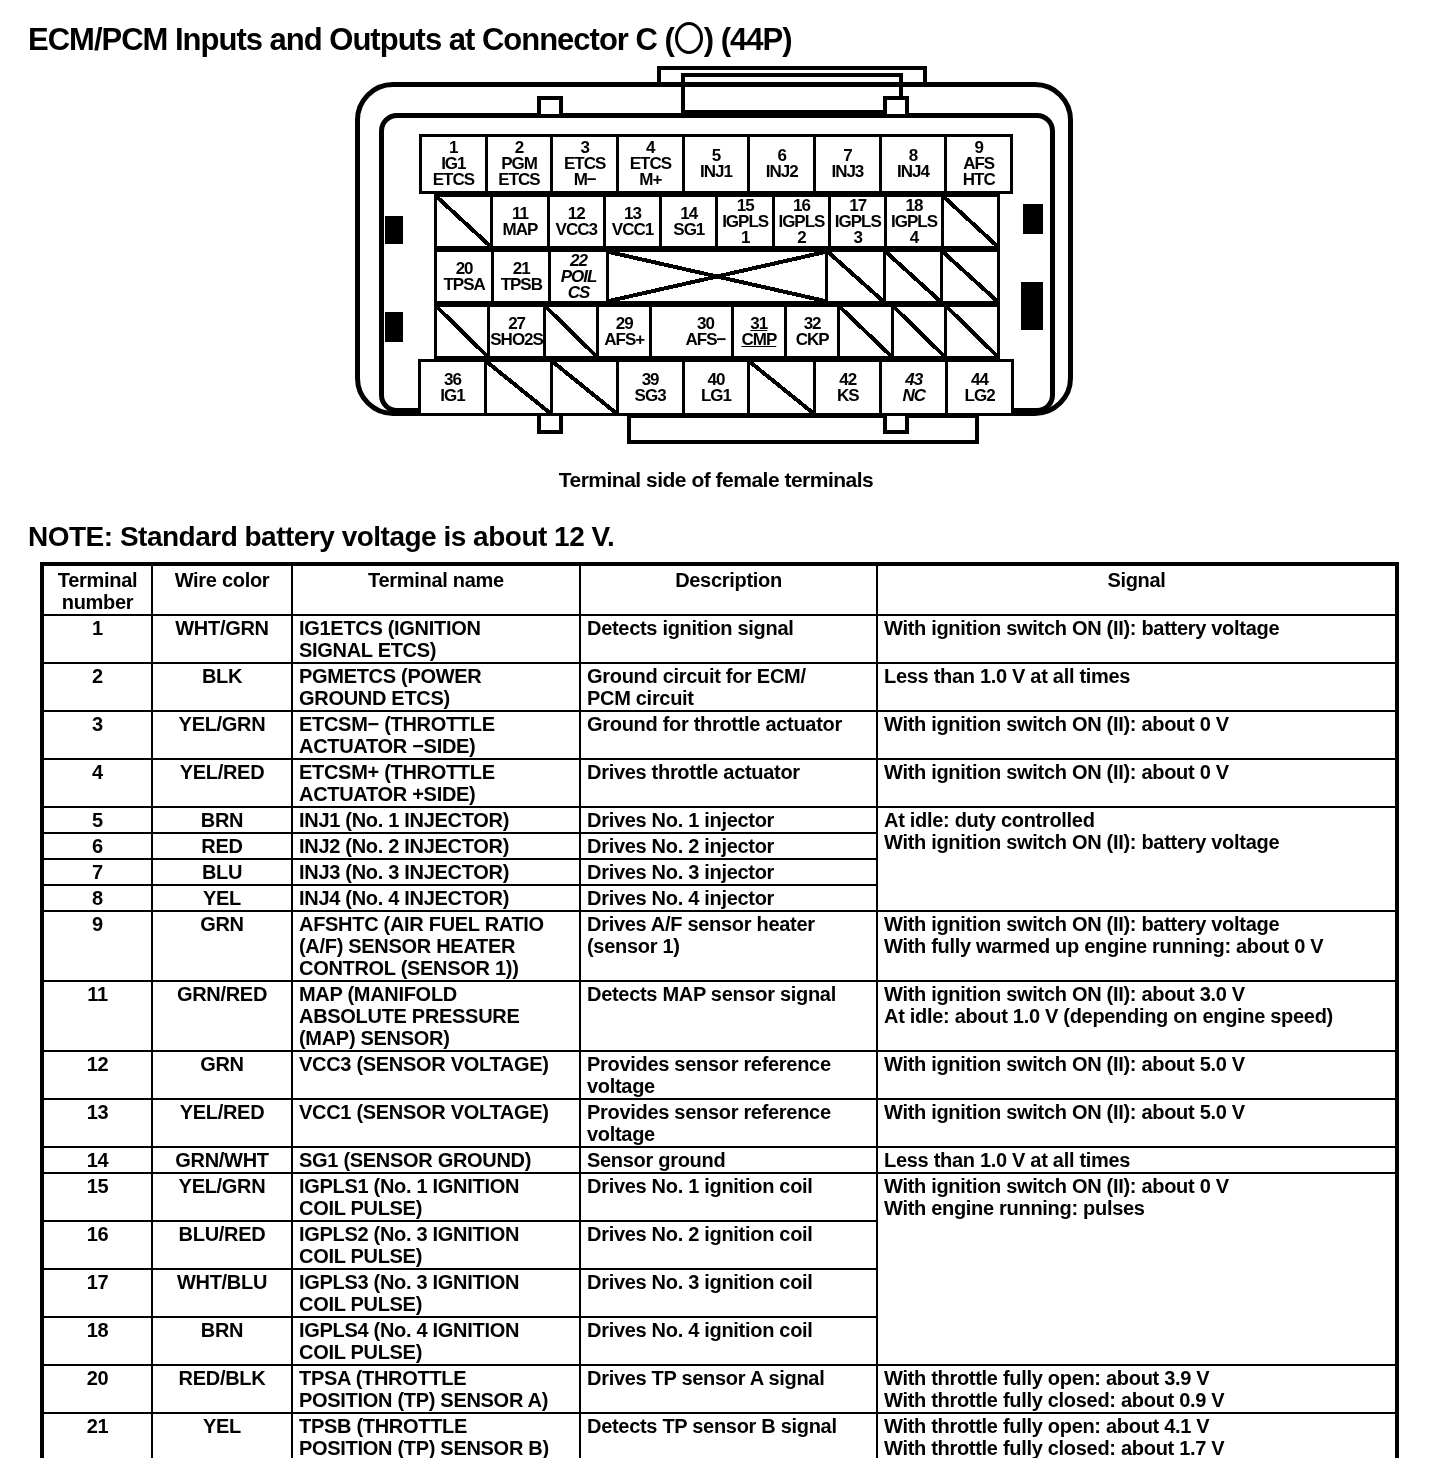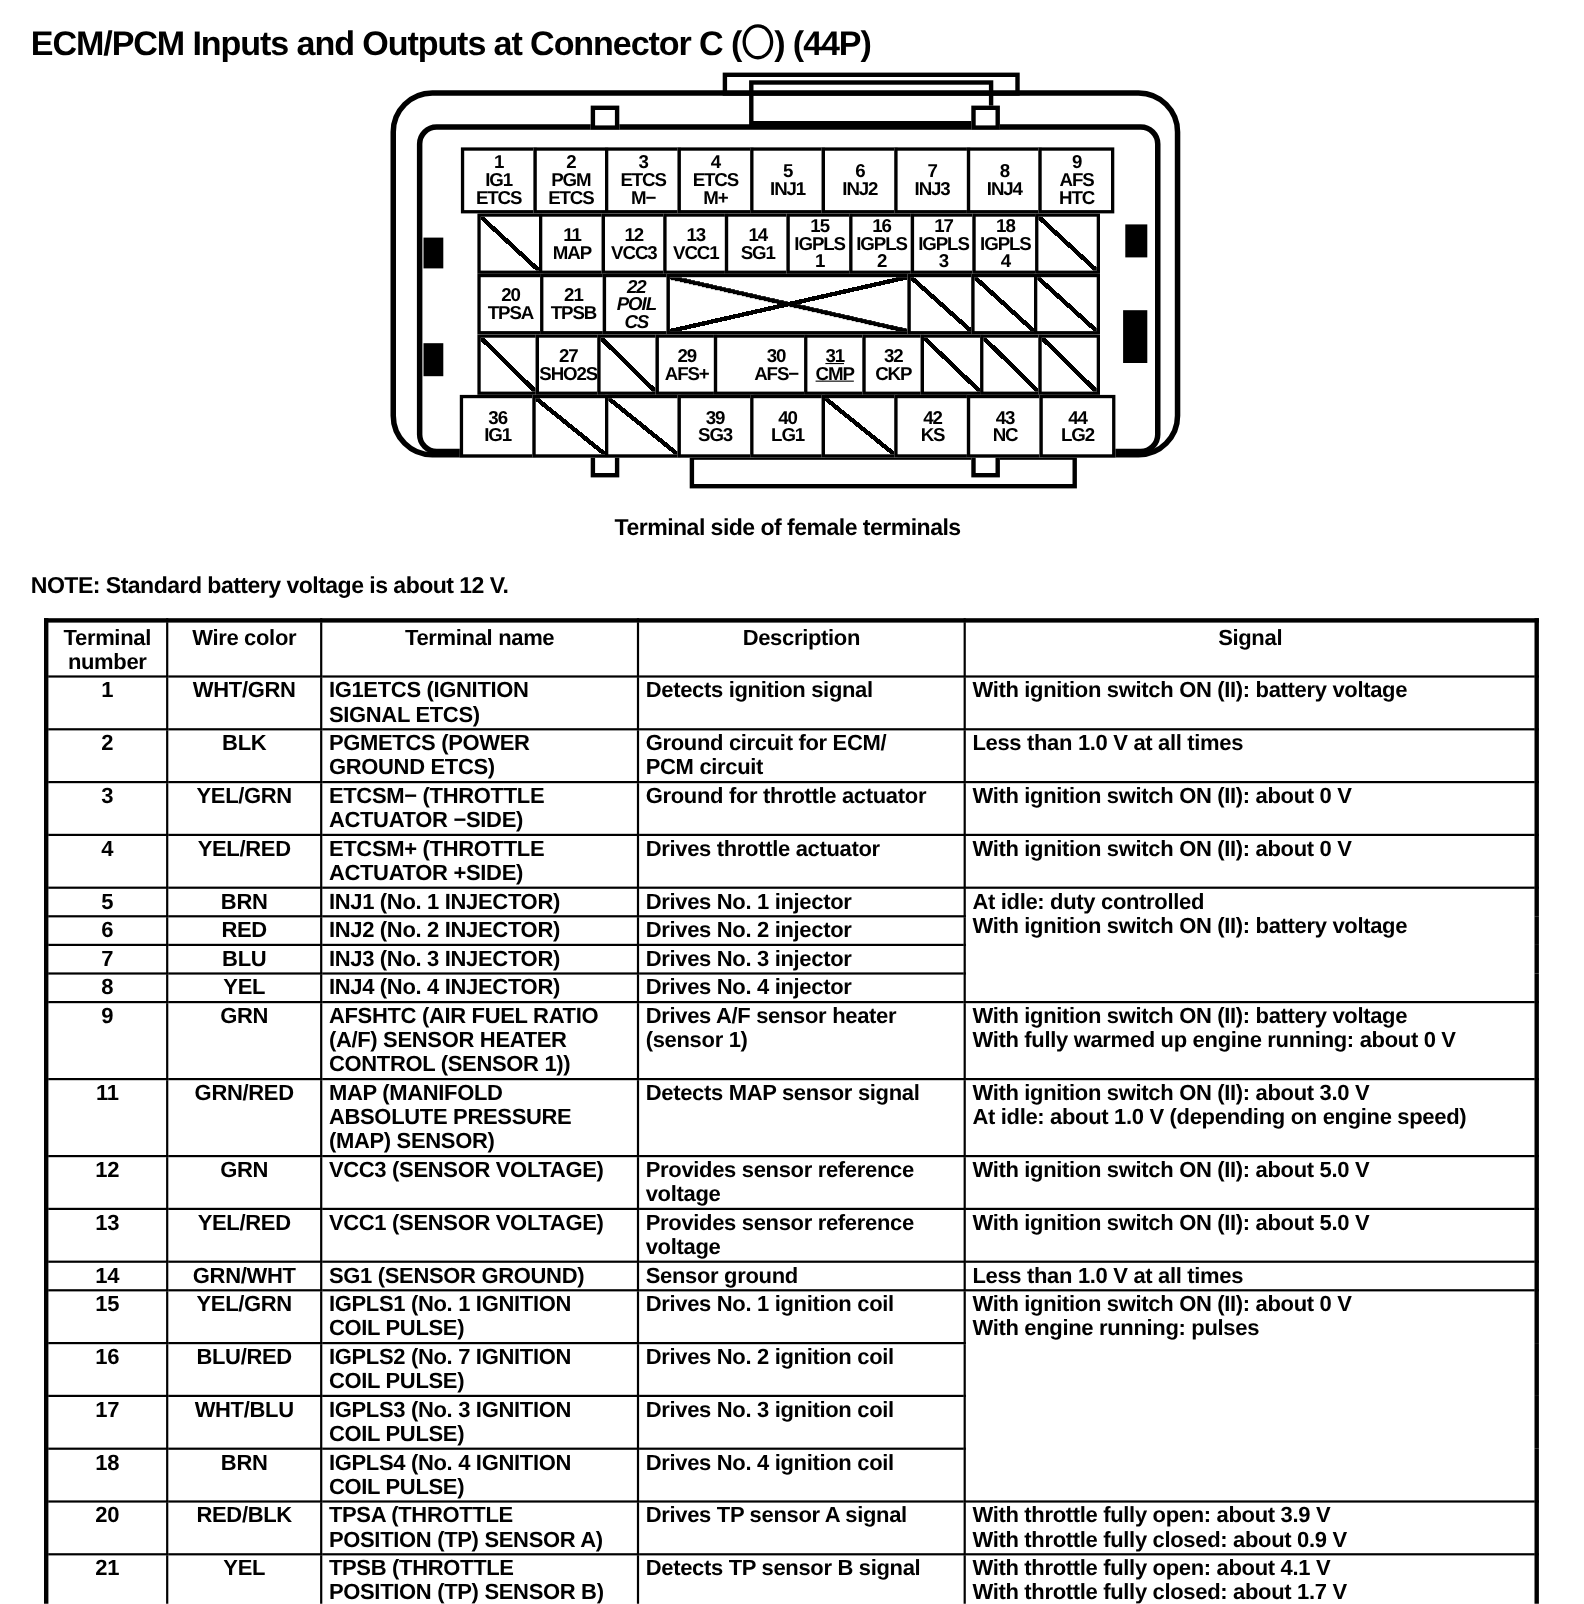--- a/index.html
+++ b/index.html
@@ -72,21 +72,21 @@
       linear-gradient(to bottom right,
         transparent calc(50% - 2px),#000 calc(50% - 2px),
         #000 calc(50% + 2px),transparent calc(50% + 2px));
   }
   .caption{
     position:absolute;left:357px;top:468px;width:718px;
     text-align:center;font-size:21px;letter-spacing:-0.5px;
   }
   .note{
     position:absolute;left:28px;top:521px;
-    font-size:21px;letter-spacing:-0.5px;
+    font-size:28px;letter-spacing:-0.5px;
   }
   
   table.pinout{
     position:absolute;left:40px;top:562px;
     border-collapse:collapse;table-layout:fixed;
     width:1355px;
     font-size:20px;letter-spacing:-0.3px;
     border:4px solid #000;
   }
   .pinout th,.pinout td{
@@ -205,21 +205,21 @@
 IG1</div>
       <div class="pcell hatch" style="flex: 1 1 0px;"></div>
       <div class="pcell hatch" style="flex: 1 1 0px;"></div>
       <div class="pcell pin" style="flex: 1 1 0px;">39
 SG3</div>
       <div class="pcell pin" style="flex: 1 1 0px;">40
 LG1</div>
       <div class="pcell hatch" style="flex: 1 1 0px;"></div>
       <div class="pcell pin" style="flex: 1 1 0px;">42
 KS</div>
-      <div class="pcell pin" style="flex: 1 1 0px;">43
+      <div class="pcell pin" style="flex: 1 1 0px; font-style: italic;">43
 NC</div>
       <div class="pcell pin" style="flex: 1 1 0px;">44
 LG2</div>
     </div>
 </div>
 
 <div class="caption">Terminal side of female terminals</div>
 
 <div class="note">NOTE: Standard battery voltage is about 12 V.</div>
 
@@ -350,21 +350,21 @@
       <td class="c-wire">YEL/GRN</td>
       <td class="c-name">IGPLS1 (No. 1 IGNITION
 COIL PULSE)</td>
       <td class="c-desc">Drives No. 1 ignition coil</td>
       <td class="c-sig" rowspan="4">With ignition switch ON (II): about 0 V
 With engine running: pulses</td>
     </tr>
     <tr>
       <td class="c-num">16</td>
       <td class="c-wire">BLU/RED</td>
-      <td class="c-name">IGPLS2 (No. 7 IGNITION
+      <td class="c-name">IGPLS2 (No. 3 IGNITION
 COIL PULSE)</td>
       <td class="c-desc">Drives No. 2 ignition coil</td>
     </tr>
     <tr>
       <td class="c-num">17</td>
       <td class="c-wire">WHT/BLU</td>
       <td class="c-name">IGPLS3 (No. 3 IGNITION
 COIL PULSE)</td>
       <td class="c-desc">Drives No. 3 ignition coil</td>
     </tr>

